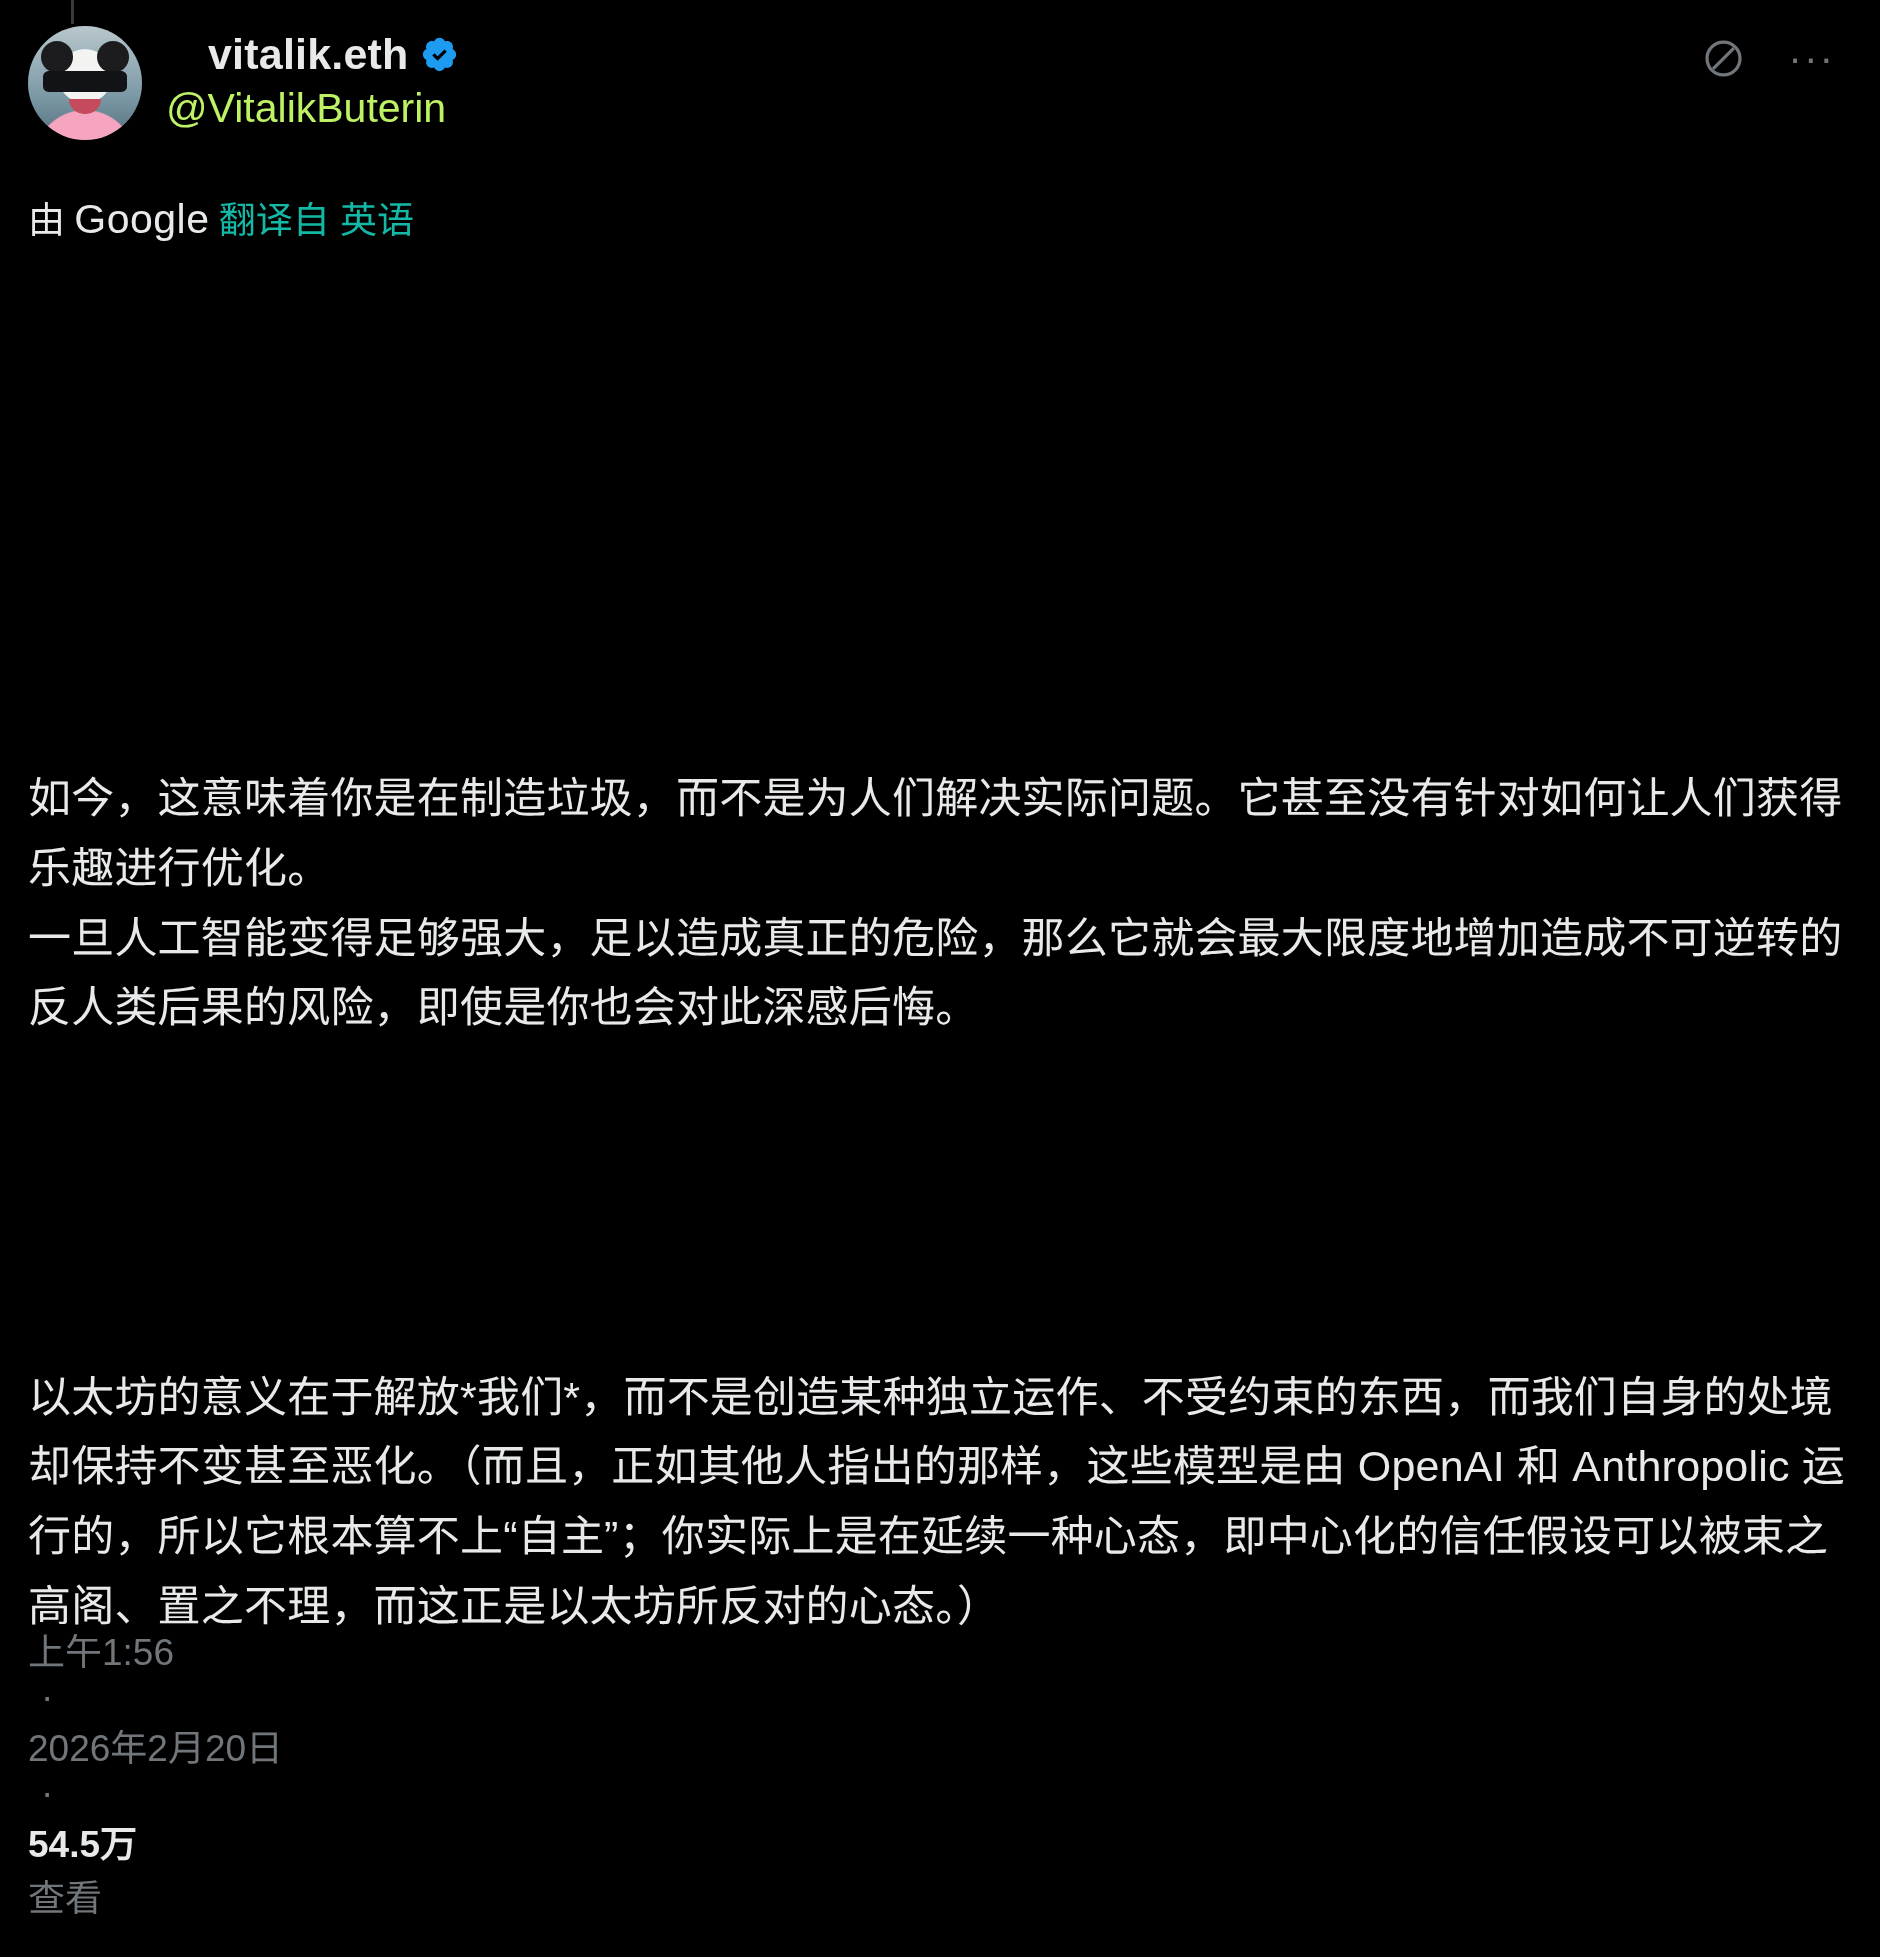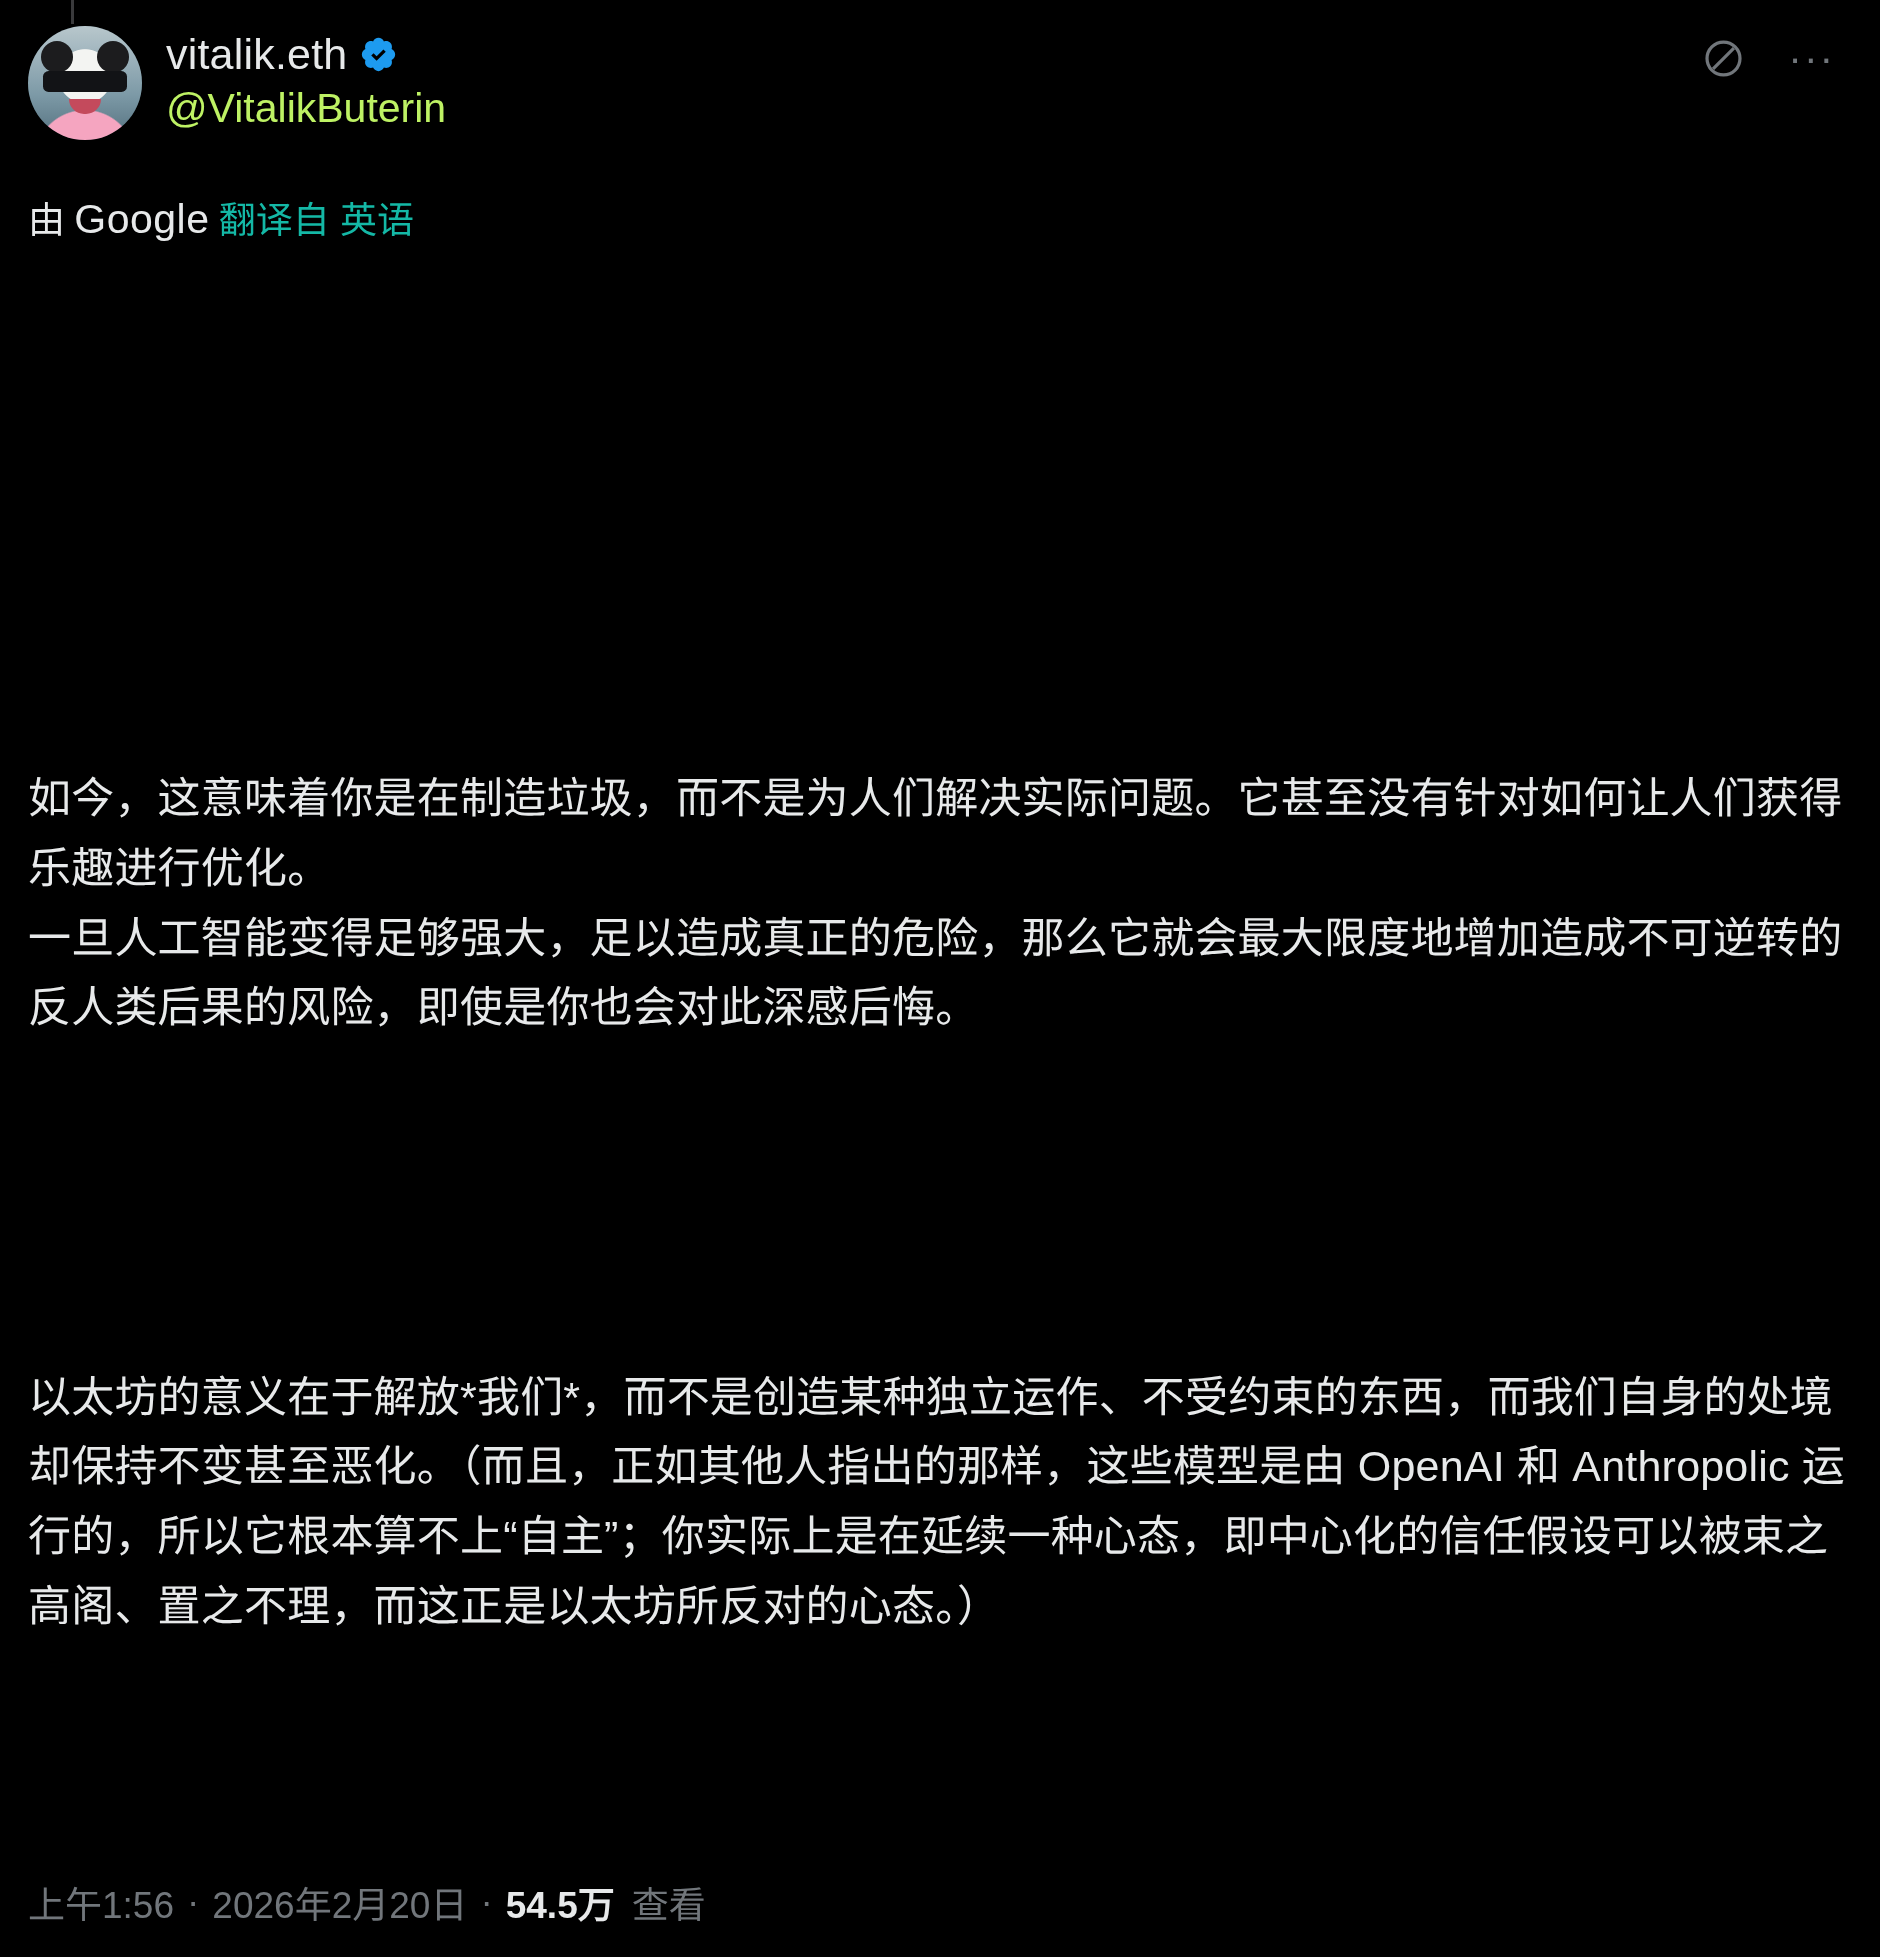--- a/index.html
+++ b/index.html
@@ -79,24 +79,25 @@
     margin-left: 24px;
     padding-top: 3.7px;
   }
   .displayname-row {
     display: flex;
     align-items: center;
     gap: 11.2px;
   }
   .displayname {
     font-size: 43px;
-    font-weight: 400;
+    font-weight: 700;
     letter-spacing: 0.2px;
     color: #e7e9ea;
     line-height: 1.15;
+    margin-left: 42px;
   }
   .verified {
     width: 39px;
     height: 39px;
     display: inline-block;
     flex: 0 0 39px;
   }
   .handle {
     font-size: 41px;
     color: #bef264;
@@ -157,27 +158,28 @@
     white-space: pre-wrap;
     word-break: break-word;
   }
   .body p { margin: 0; }
   .body .gap { height: 41px; }
 
   
   .footer {
     position: absolute;
     left: 28px;
-    bottom: 29px;
-    display: flex;
-    align-items: center;
+    bottom: 36px;
+    display: flex;
+    align-items: flex-start;
     gap: 0;
     font-size: 37px;
     color: #71767b;
     white-space: nowrap;
+    flex-direction: column;
   }
   .footer .sep { margin: 0 13px; }
   .footer .count {
     color: #e7e9ea;
     font-weight: 700;
     margin-right: 17px;
   }
 
   
   .edge-tick {

